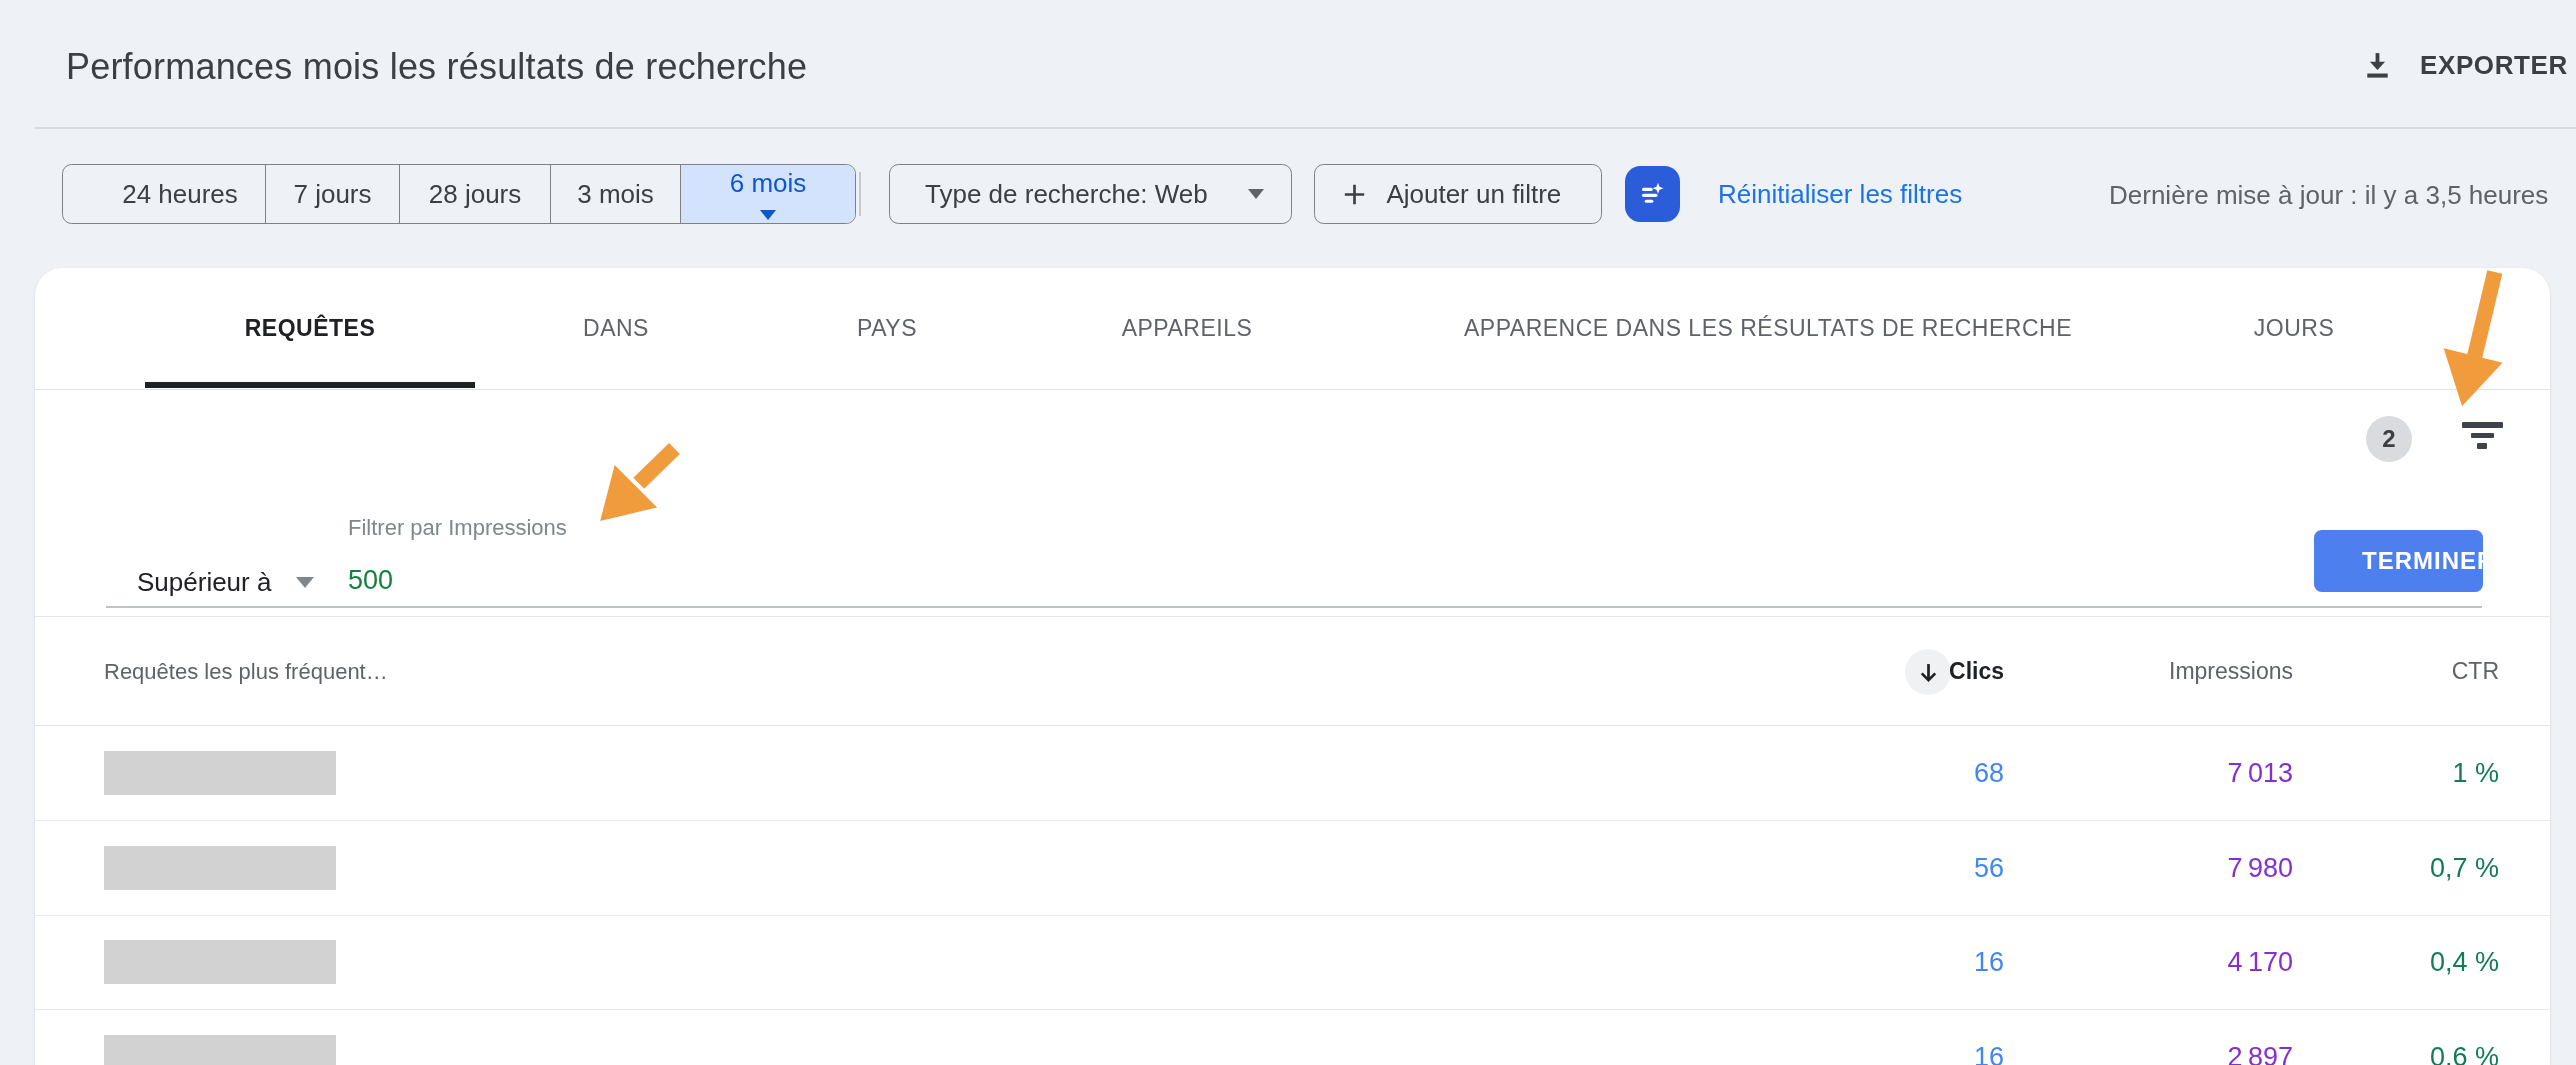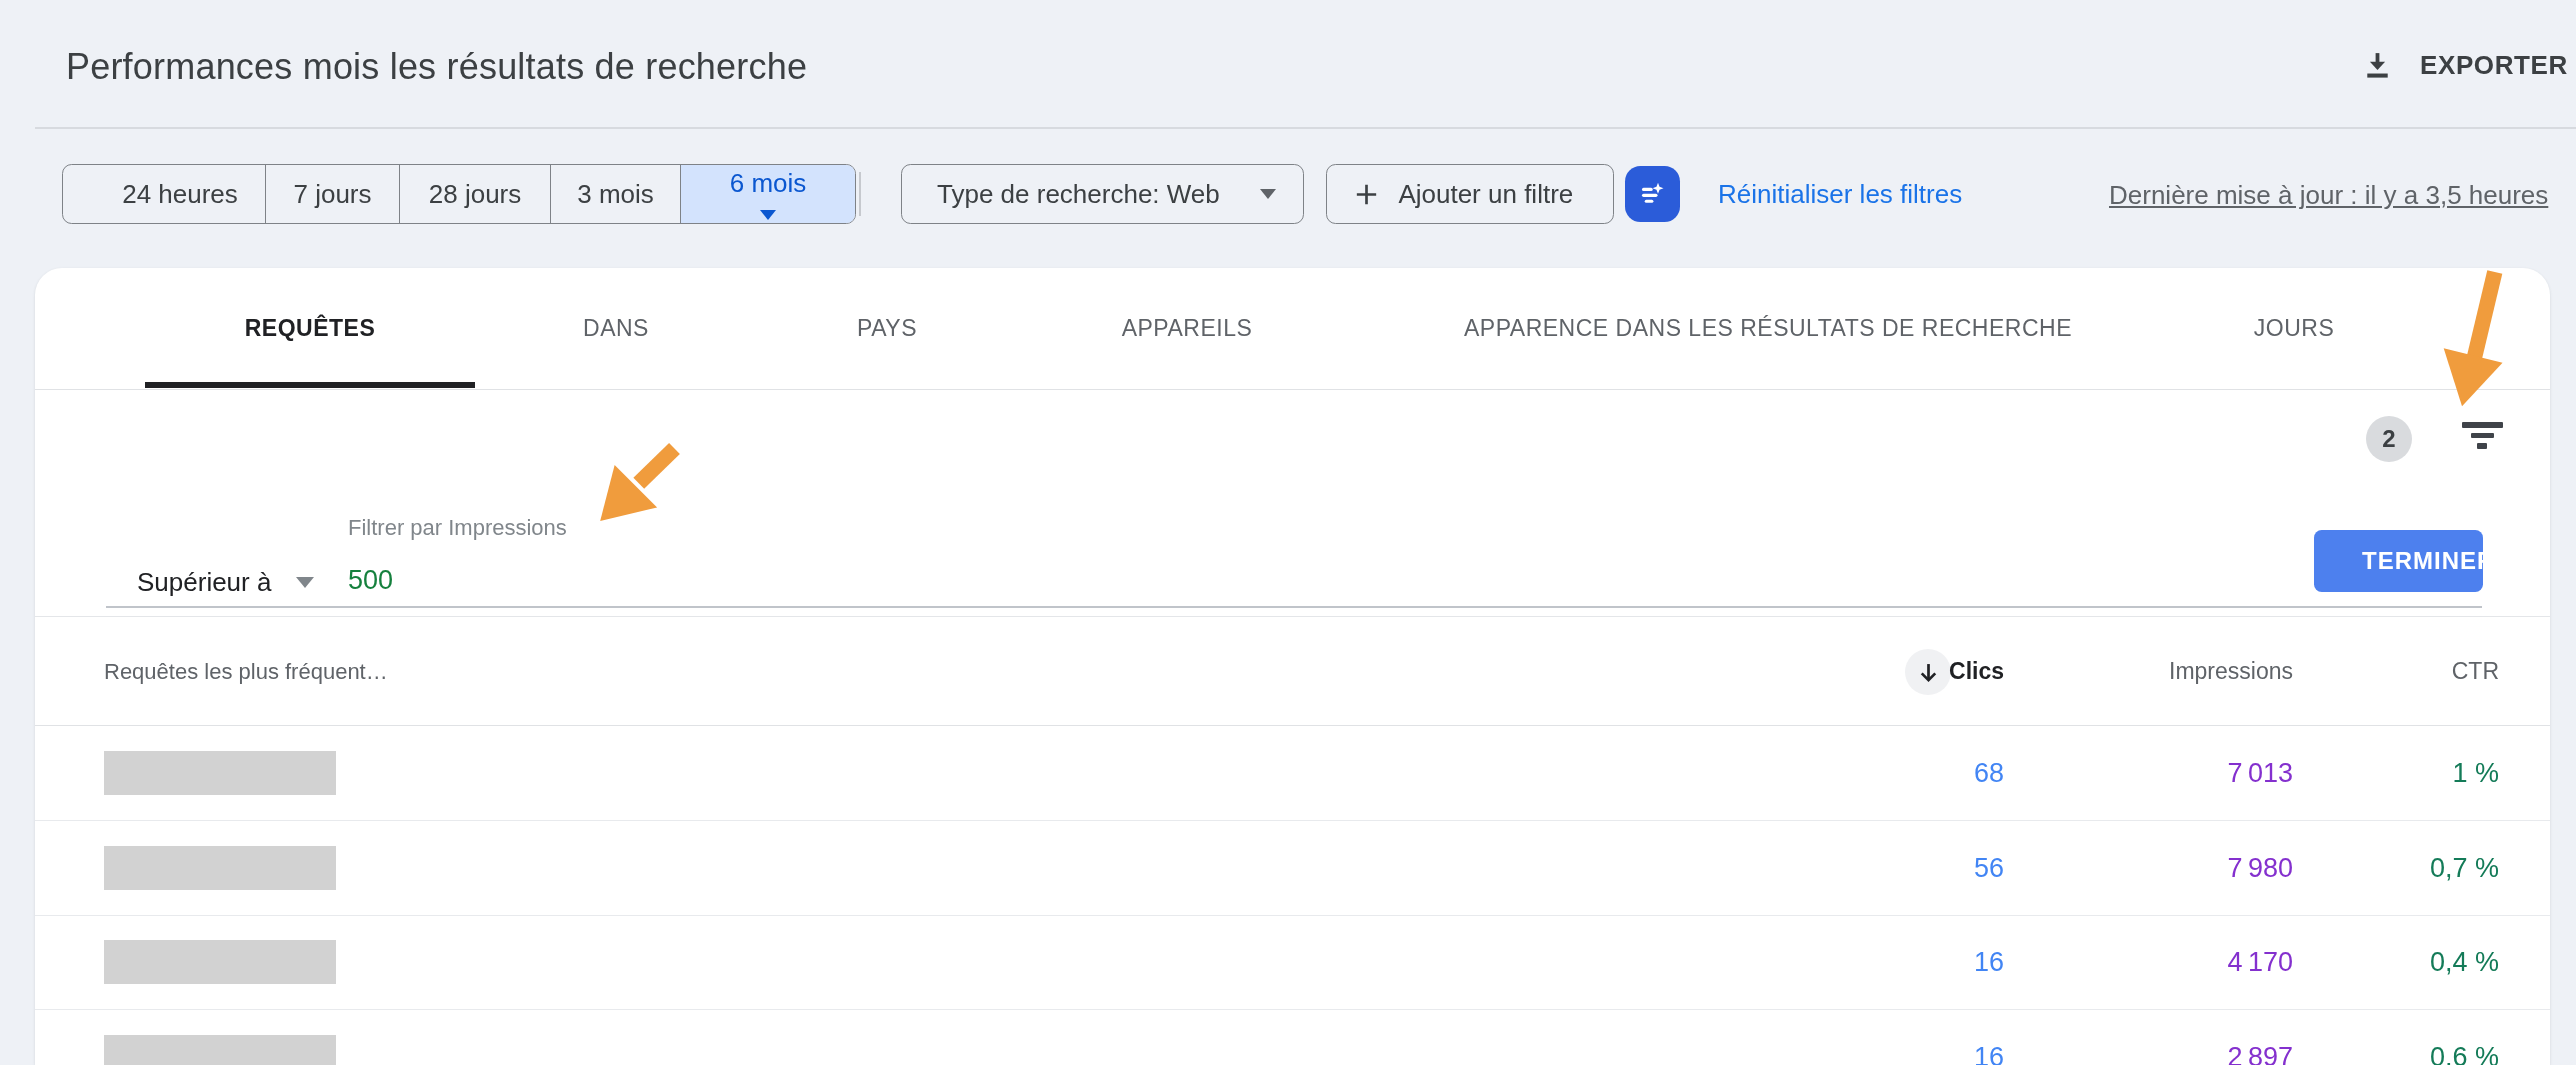--- a/index.html
+++ b/index.html
@@ -19,27 +19,27 @@
   .header-divider { left:35px; right:0; top:127px; height:1.9px; background:#d7dadf; }
   .seg { left:62px; top:164px; height:60px; display:flex; border:1.9px solid #7e8287; border-radius:9.6px; overflow:hidden; background:transparent;padding-left:32px; }
   .seg .seg-item { display:flex; align-items:center; justify-content:center; gap:11.6px;
       font-size:26px; color:#3c4043; border-right:1.9px solid #7e8287; cursor:pointer; }
   .seg .seg-item:last-child { border-right:none; }
   .seg .seg-item.sel { background:#d3e3fd; color:#0b57d0;flex-direction:column; }
   .caret { width:0; height:0; border-left:8.7px solid transparent; border-right:8.7px solid transparent; border-top:10.6px solid #5f6368; }
   .seg .caret { border-top-color:#0b57d0; }
   .vdiv { left:859px; top:172px; width:1.9px; height:44px; background:#c6c9ce; }
   .outline-btn { top:164px; height:60px; border:1.9px solid #7e8287; border-radius:9.6px;
-      display:flex; align-items:center; font-size:26px; color:#3c4043; background:transparent; cursor:pointer;margin-left:12px; }
+      display:flex; align-items:center; font-size:26px; color:#3c4043; background:transparent; cursor:pointer; }
   .search-type { left:889px; width:403px; padding:0 27px 0 35px; justify-content:space-between; }
   .add-filter { left:1314px; width:288px; padding:0 23px 0 25px; gap:17.4px; }
   .ai-filter-btn { left:1625px; top:166px; width:55px; height:56px; background:#2b5cd9; border-radius:15.4px;
       display:flex; align-items:center; justify-content:center; cursor:pointer; }
   .reset-link { left:1718px; top:179px; font-size:26px; color:#1a73e8; cursor:pointer; }
-  .last-update { left:2109px; top:180px; font-size:26px; color:#5f6368; white-space:nowrap;text-decoration:underline; }
+  .last-update { left:2109px; top:180px; font-size:26px; color:#5f6368; white-space:nowrap; }
 
   
   .card { left:35px; top:268px; width:2515px; height:797px; background:#ffffff;
       border-radius:27px 27px 0 0; box-shadow:0 1px 2.9px rgba(60,64,67,.15); }
   .tabs { left:0; top:0; width:100%; height:122px; border-bottom:1.9px solid #e0e2e5; }
   .tab { top:0; height:120px; display:flex; align-items:center; transform:translateX(-50%);
       font-size:23px; letter-spacing:0.5px; color:#5f6368; cursor:pointer; white-space:nowrap; }
   .tab.active { color:#202124; font-weight:bold; }
   .tab-underline { left:110px; top:114px; width:330px; height:5.8px; background:#202124; }
 

